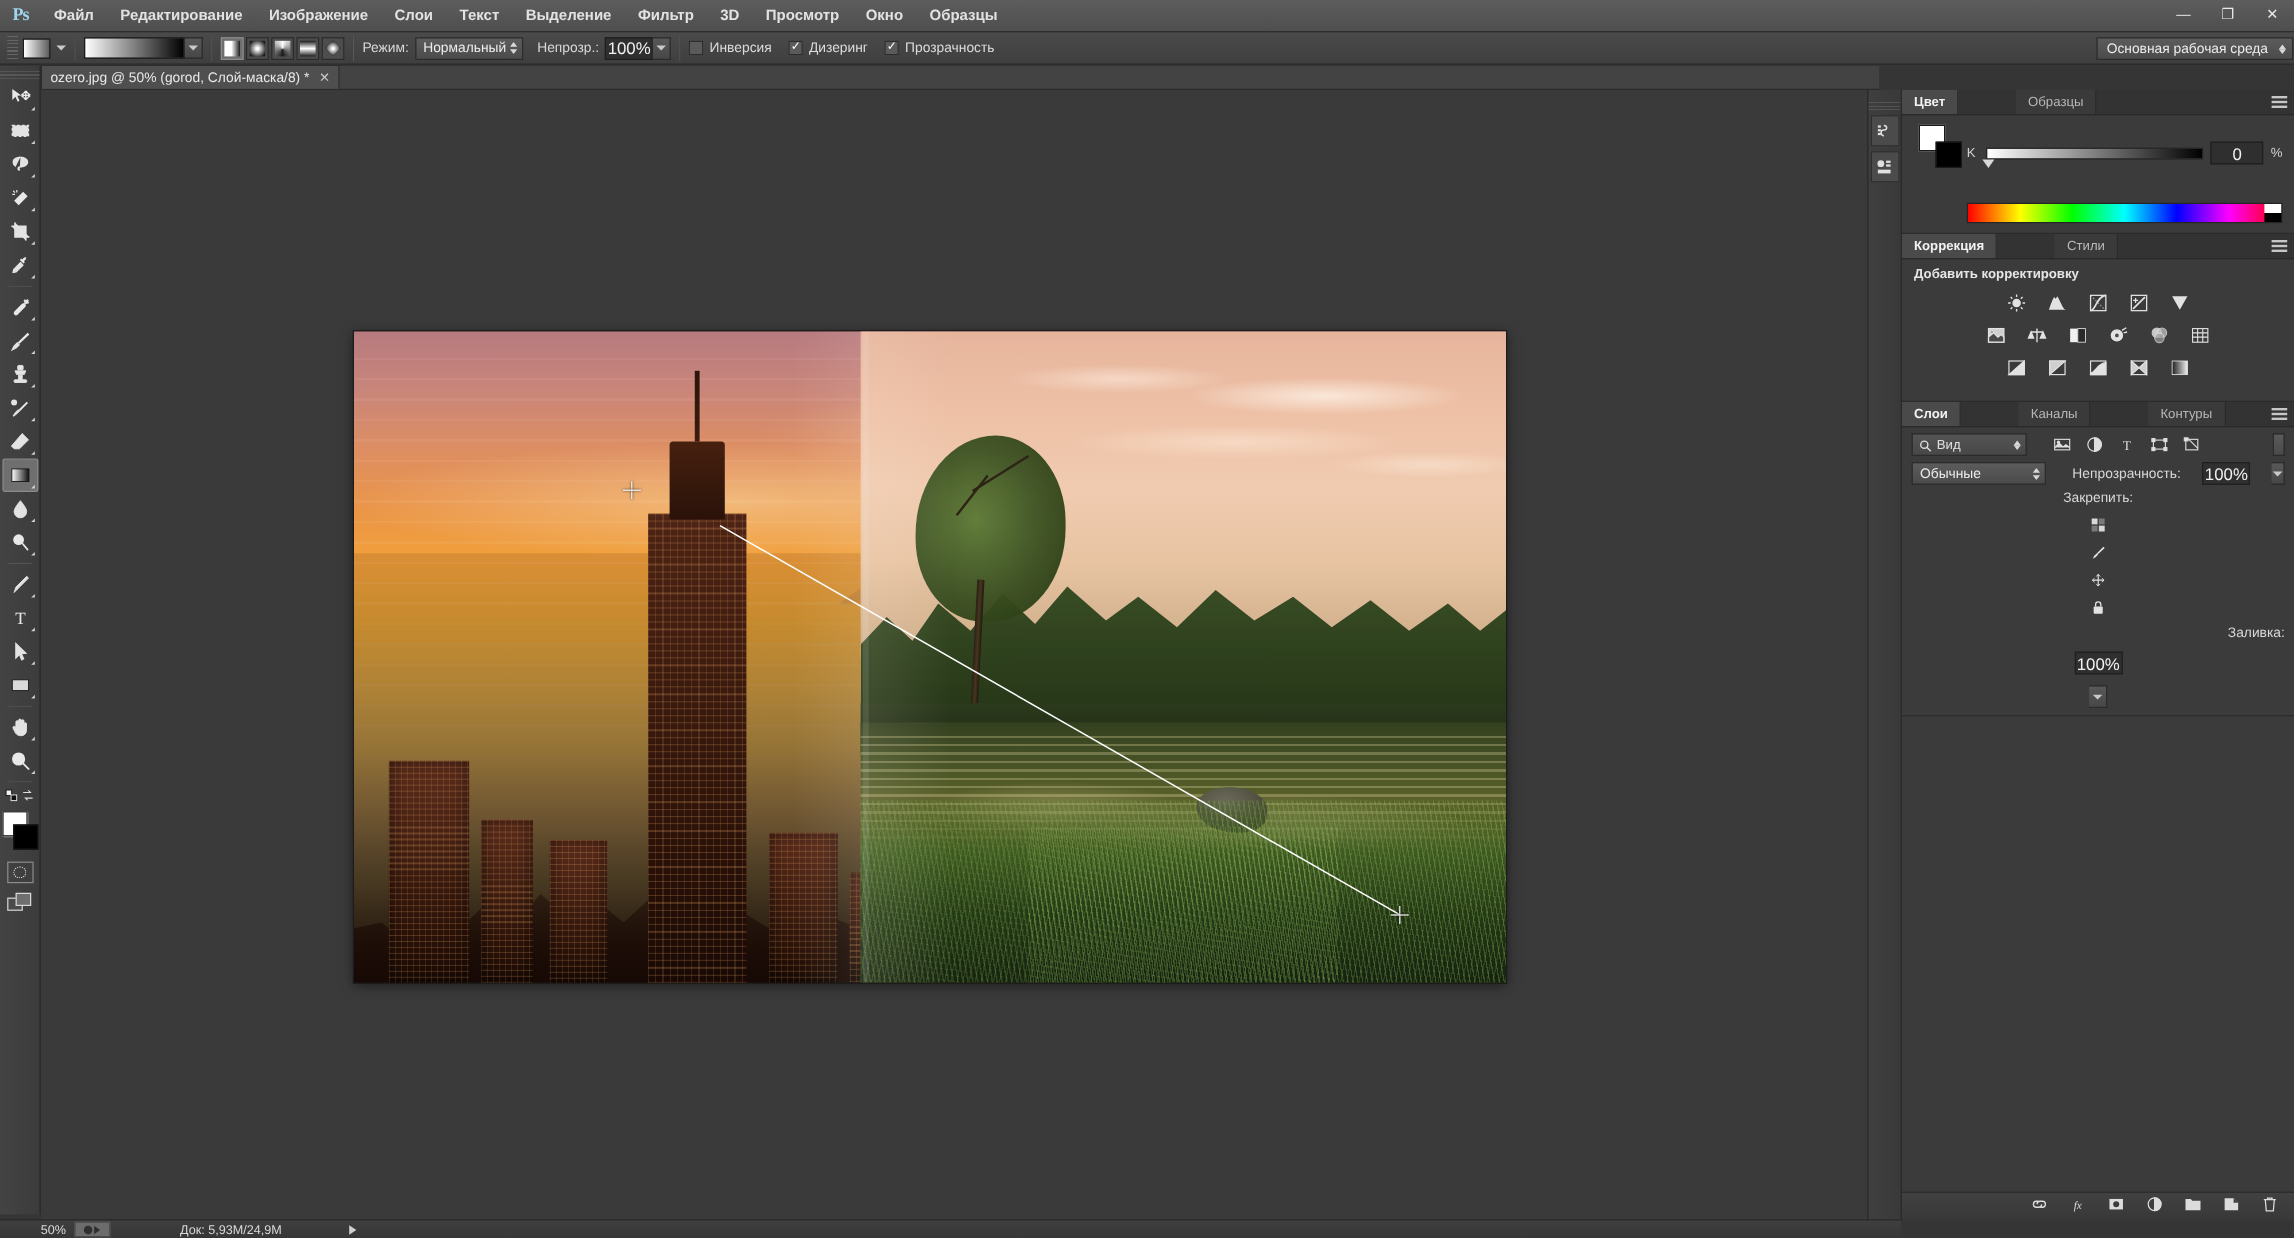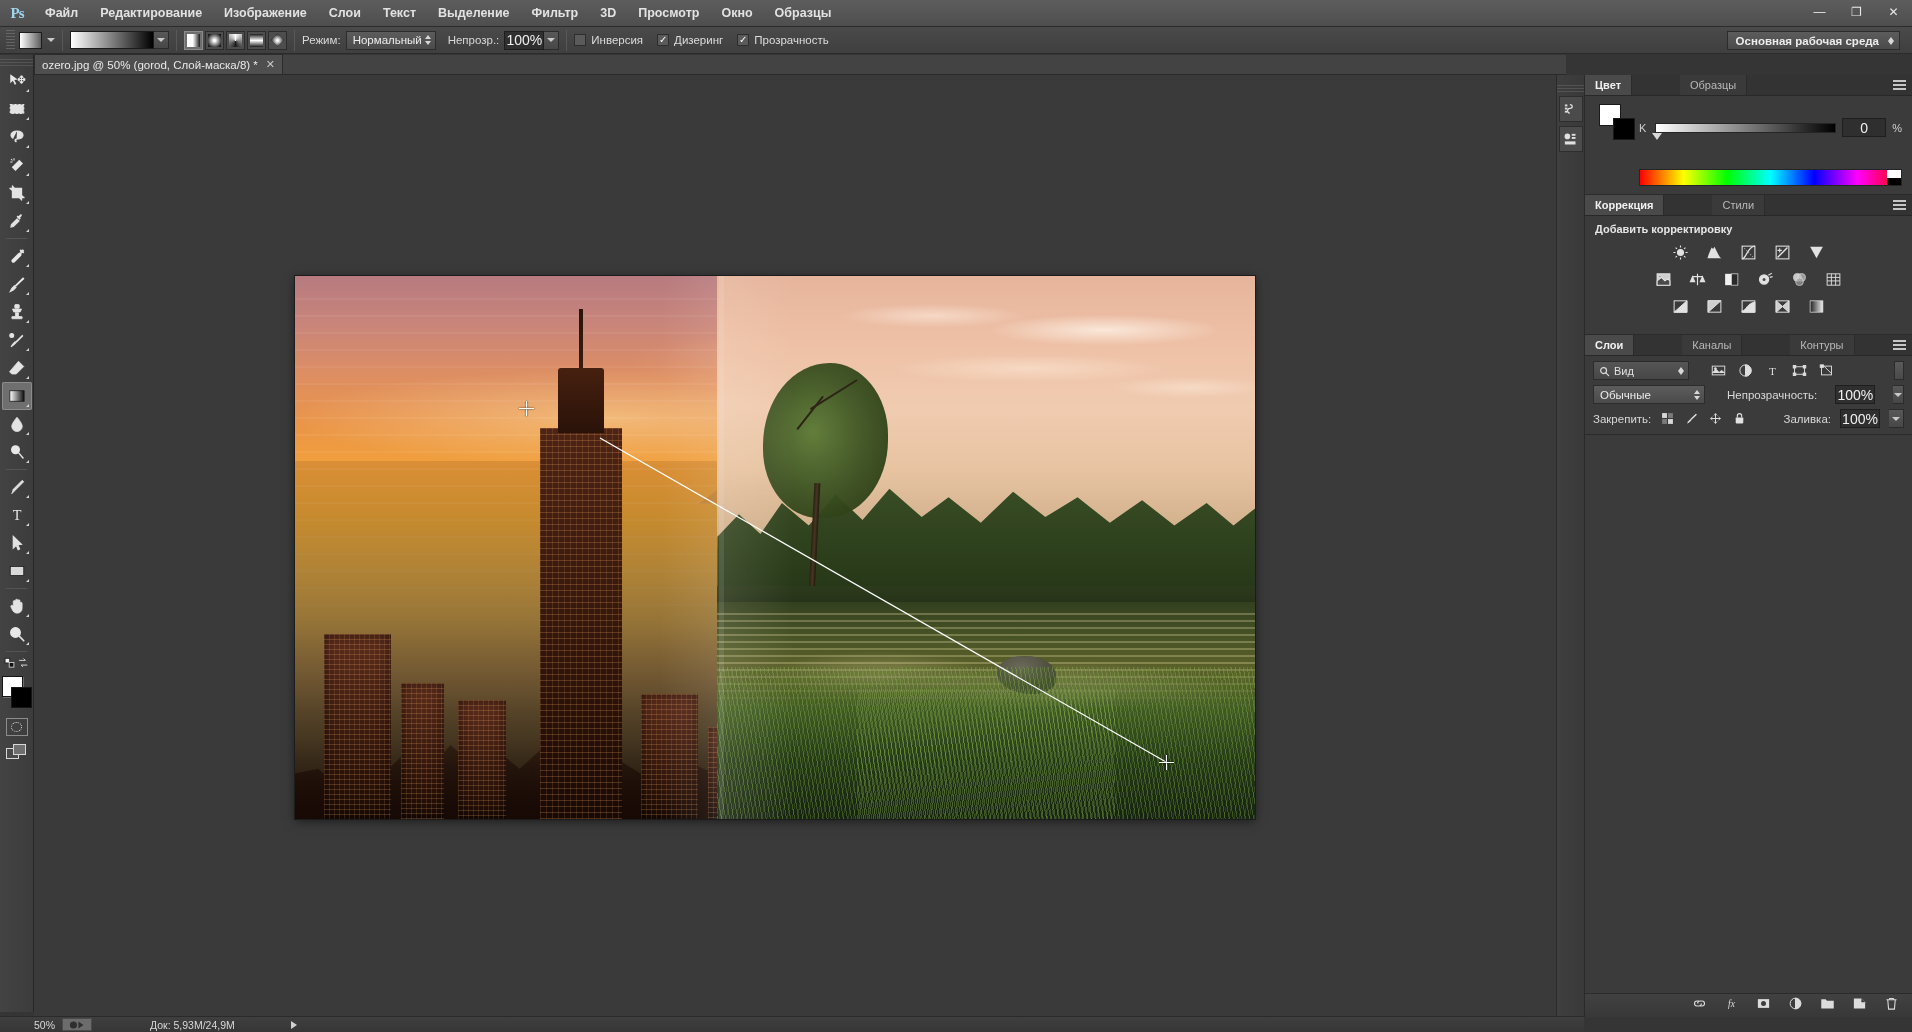--- a/index.html
+++ b/index.html
@@ -58,23 +58,23 @@
   .spin i.dn { border-top:4px solid #d8d8d8; }
   .num-field { height:19px; min-width:40px; background:#2f2f2f; border:1px solid #1e1e1e;
      color:#f0f0f0; font-size:14px; display:flex; align-items:center; justify-content:center; }
   .num-drop { width:15px;height:19px;background:linear-gradient(#585858,#474747);border:1px solid #2b2b2b;
      border-left:none;display:flex;align-items:center;justify-content:center; }
   .chk-row { display:flex; align-items:center; margin-right:14px; }
   .chkbox { width:12px;height:12px;background:#5a5a5a;border:1px solid #2d2d2d;margin-right:5px;
      display:flex;align-items:center;justify-content:center;font-size:10px;color:#fff;line-height:1; }
   .chkbox.on { background:#5a5a5a; }
   .chk-label { font-size:11.5px; color:#dcdcdc; }
-  .ws-switch { position:absolute; right:12px; top:4px; height:19px; min-width:150px;
+  .ws-switch { position:absolute; right:1px; top:4px; height:19px; min-width:150px;
      background:linear-gradient(#5c5c5c,#4b4b4b); border:1px solid #2c2c2c; font-size:11.5px;
-     color:#ececec; display:flex; align-items:center; padding:0 20px 0 8px;font-weight:bold; }
+     color:#ececec; display:flex; align-items:center; padding:0 20px 0 8px; }
 
   
   .tabstrip { position:absolute; left:34px; top:55px; width:1532px; height:20px;
      background:#434343; border-bottom:1px solid #2a2a2a; display:flex; align-items:flex-end; }
   .doctab { height:20px; background:#4f4f4f; border:1px solid #2c2c2c; border-bottom:none;
      display:flex; align-items:center; padding:0 7px; font-size:11.5px; color:#e8e8e8; gap:8px; }
   .tab-close { font-size:11px; color:#c8c8c8; }
 
   
   .toolbar { position:absolute; left:0; top:55px; width:34px; height:957px;
@@ -253,21 +253,21 @@
   .lay-toolrow { display:flex; align-items:center; padding:5px 8px; gap:6px; }
   .filter-box { width:96px; height:19px; background:linear-gradient(#555,#474747);
      border:1px solid #2b2b2b; display:flex; align-items:center; padding:0 16px 0 20px;
      font-size:11px; color:#e0e0e0; position:relative; }
   .filter-box .mag { position:absolute; left:5px; top:4px; }
   .fil-icons { display:flex; align-items:center; gap:12px; margin-left:16px; }
   .fil-icons svg { width:15px; height:15px; }
   .fil-toggle { width:10px; height:19px; background:linear-gradient(#5a5a5a,#4a4a4a);
      border:1px solid #2b2b2b; margin-left:auto; }
   .blend-row { display:flex; align-items:center; padding:0 8px 5px; gap:18px; }
-  .lock-row { display:flex; align-items:center; padding:0 8px 6px; gap:9px; font-size:11px; }
+  .lock-row { display:flex; align-items:center; padding:0 8px 6px; gap:9px; font-size:11px;flex-direction:column; }
   .lock-ico { width:15px; height:14px; display:flex; align-items:center; justify-content:center; }
   .lock-ico svg { width:13px; height:13px; }
   .layer-list { border-top:1px solid #2b2b2b; background:#424242; }
   .layer-row { display:flex; align-items:center; height:27px; border-bottom:1px solid #343434;
      padding-right:8px; }
   .layer-row.sel { background:#6d8ead; }
   .eye-cell { width:26px; display:flex; align-items:center; justify-content:center; }
   .eye-cell svg { width:15px; height:11px; }
   .thumbs { display:flex; align-items:center; gap:3px; padding-left:2px; }
   .lthumb { width:30px; height:22px; border:1px solid #1c1c1c; }

